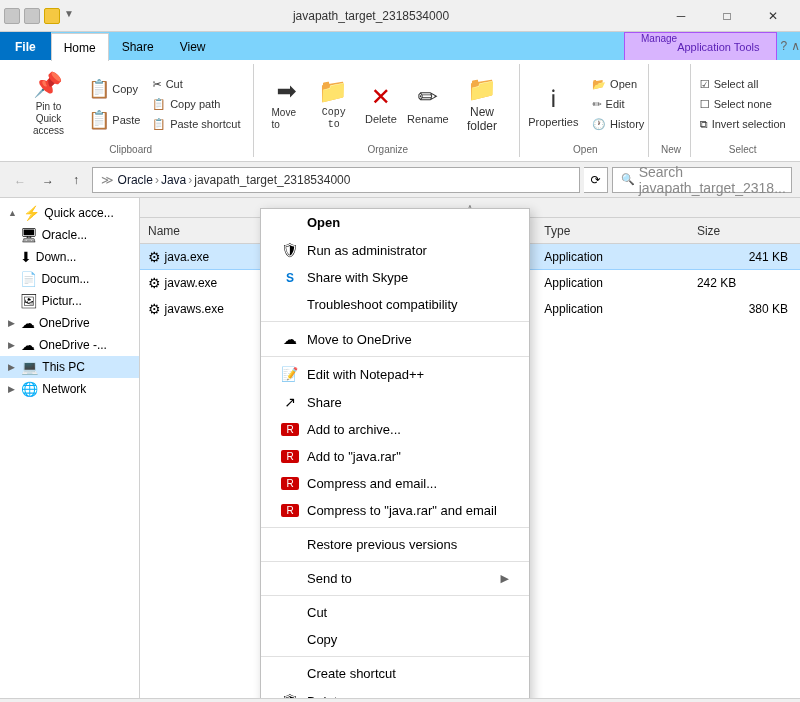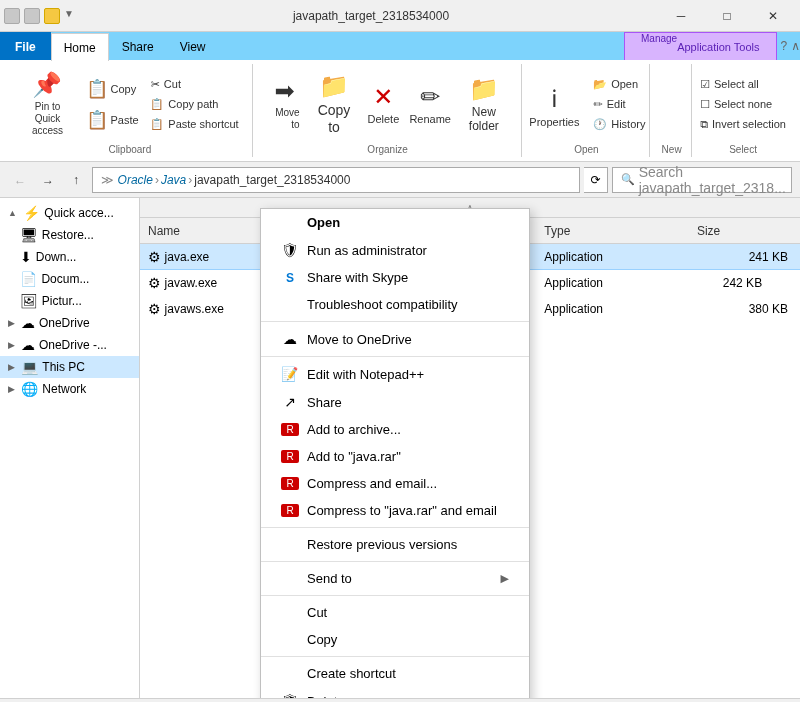--- a/index.html
+++ b/index.html
@@ -33,21 +33,21 @@
     .ribbon-btn-icon { font-size: 24px; margin-bottom: 2px; }
     .ribbon-btn-small { display: flex; align-items: center; gap: 4px; padding: 2px 4px; cursor: pointer; border: 1px solid transparent; border-radius: 2px; font-size: 11px; color: #333; white-space: nowrap; }
     .ribbon-small-group { display: flex; flex-direction: column; gap: 1px; }
 
     
     .nav-bar { height: 36px; background: #f0f0f0; display: flex; align-items: center; padding: 0 8px; gap: 4px; border-bottom: 1px solid #d0d0d0; }
     .nav-btn { width: 24px; height: 24px; background: transparent; border: 1px solid transparent; border-radius: 2px; cursor: pointer; display: flex; align-items: center; justify-content: center; font-size: 12px; color: #333; }
     .nav-btn.disabled { color: #aaa; cursor: default; }
     .address-bar { flex: 1; height: 26px; background: white; border: 1px solid #aaa; display: flex; align-items: center; padding: 0 8px; font-size: 12px; }
     .address-separator { color: #888; margin: 0 2px; }
-    .address-link { color: #0369a1; cursor: pointer; font-style: italic; }
+    .address-link { color: #0f172a; cursor: pointer; }
     .refresh-btn { width: 24px; height: 26px; background: white; border: 1px solid #aaa; border-left: none; cursor: pointer; display: flex; align-items: center; justify-content: center; font-size: 12px; }
     .search-bar { width: 180px; height: 26px; background: white; border: 1px solid #aaa; display: flex; align-items: center; padding: 0 8px; font-size: 11px; color: #888; }
     .search-icon { color: #888; margin-right: 4px; }
 
     
     .main-area { display: flex; height: calc(702px - 32px - 28px - 76px - 36px - 30px); }
 
     
     .sidebar { width: 140px; border-right: 1px solid #d0d0d0; overflow-y: auto; padding: 4px 0; background: white; }
     .sidebar-item { padding: 3px 8px; cursor: pointer; display: flex; align-items: center; gap: 4px; font-size: 12px; white-space: nowrap; overflow: hidden; }
@@ -157,26 +157,26 @@
           </div>
       </div>
     </div>
     <div class="ribbon-group-label">Clipboard</div>
   </div>
 
   <div class="ribbon-group">
     <div class="ribbon-buttons">
       <div class="ribbon-btn-large">
         <div class="ribbon-btn-icon">➡</div>
-        <div style="font-size:10px;text-align:right;line-height:1.2;">Move
+        <div style="font-size:10px;text-align:left;line-height:1.2;">Move
 to</div>
       </div>
       <div class="ribbon-btn-large">
         <div class="ribbon-btn-icon">📁</div>
-        <div style="font-size:14px;text-align:center;line-height:1.2;">Copy
+        <div style="font-size:10px;text-align:center;line-height:1.2;font-family:Liberation Mono, monospace;">Copy
 to</div>
       </div>
       <div class="ribbon-btn-large">
         <div class="ribbon-btn-icon" style="color:#c00;">✕</div>
         <div style="font-size:11px;">Delete</div>
       </div>
       <div class="ribbon-btn-large">
         <div class="ribbon-btn-icon">✏</div>
         <div style="font-size:11px;">Rename</div>
       </div>
@@ -261,21 +261,21 @@
 <div class="main-area">
 
   <div class="sidebar">
     <div class="sidebar-item">
       <span class="expand-arrow">▲</span>
       <span class="sidebar-icon">⚡</span>
       <span>Quick acce...</span>
     </div>
     <div class="sidebar-item" style="padding-left:20px;">
       <span class="sidebar-icon">🖥</span>
-      <span>Restore...</span>
+      <span>Oracle...</span>
     </div>
     <div class="sidebar-item" style="padding-left:20px;">
       <span class="sidebar-icon">⬇</span>
       <span>Down...</span>
     </div>
     <div class="sidebar-item" style="padding-left:20px;">
       <span class="sidebar-icon">📄</span>
       <span>Docum...</span>
     </div>
     <div class="sidebar-item" style="padding-left:20px;">
@@ -323,21 +323,21 @@
       <div class="file-cell col-type" style="flex:1.5;">Application</div>
       <div class="file-cell col-size" style="flex:1;text-align:right;padding-right:12px;">241 KB</div>
     </div>
     <div class="file-row">
       <div class="file-cell col-name" style="flex:2;display:flex;align-items:center;">
         <span class="file-icon">⚙</span>
         <span>javaw.exe</span>
       </div>
       <div class="file-cell col-date" style="flex:2;"></div>
       <div class="file-cell col-type" style="flex:1.5;">Application</div>
-      <div class="file-cell col-size" style="flex:1;text-align:center;padding-right:12px;">242 KB</div>
+      <div class="file-cell col-size" style="flex:1;text-align:left;padding-right:12px;">242 KB</div>
     </div>
     <div class="file-row">
       <div class="file-cell col-name" style="flex:2;display:flex;align-items:center;">
         <span class="file-icon">⚙</span>
         <span>javaws.exe</span>
       </div>
       <div class="file-cell col-date" style="flex:2;"></div>
       <div class="file-cell col-type" style="flex:1.5;">Application</div>
       <div class="file-cell col-size" style="flex:1;text-align:right;padding-right:12px;">380 KB</div>
     </div>

